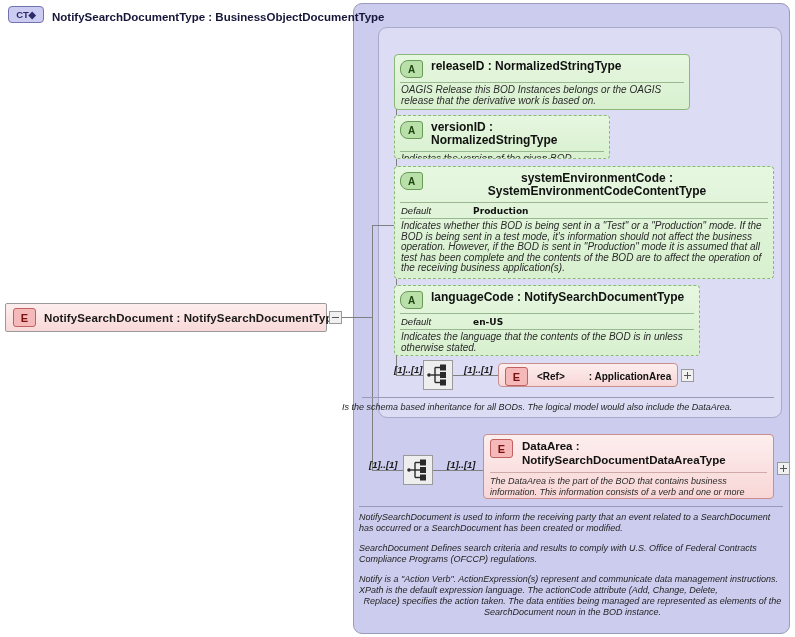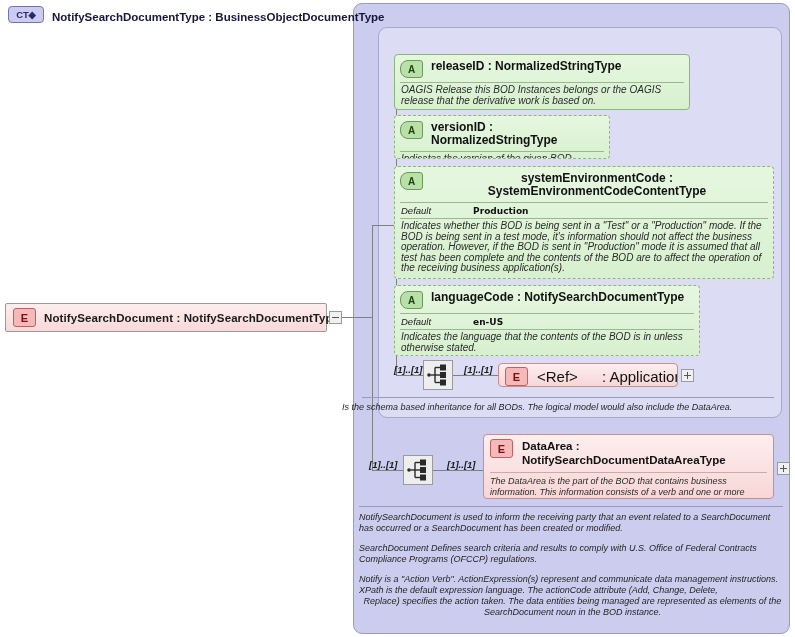--- a/index.html
+++ b/index.html
@@ -281,22 +281,22 @@
     margin: 1px 6px 0 6px;
   }
   .elem-doc {
     font-size: 9px;
     font-style: italic;
     color: #2a2a2a;
     line-height: 10.5px;
     padding: 3px 6px 4px 6px;
   }
   .ref-label {
-    font-size: 15px;
-    font-weight: normal;
+    font-size: 10px;
+    font-weight: bold;
     color: #111;
     white-space: nowrap;
   }
 
   
   .note {
     position: absolute;
     font-size: 9px;
     font-style: italic;
     color: #1f1f1f;

